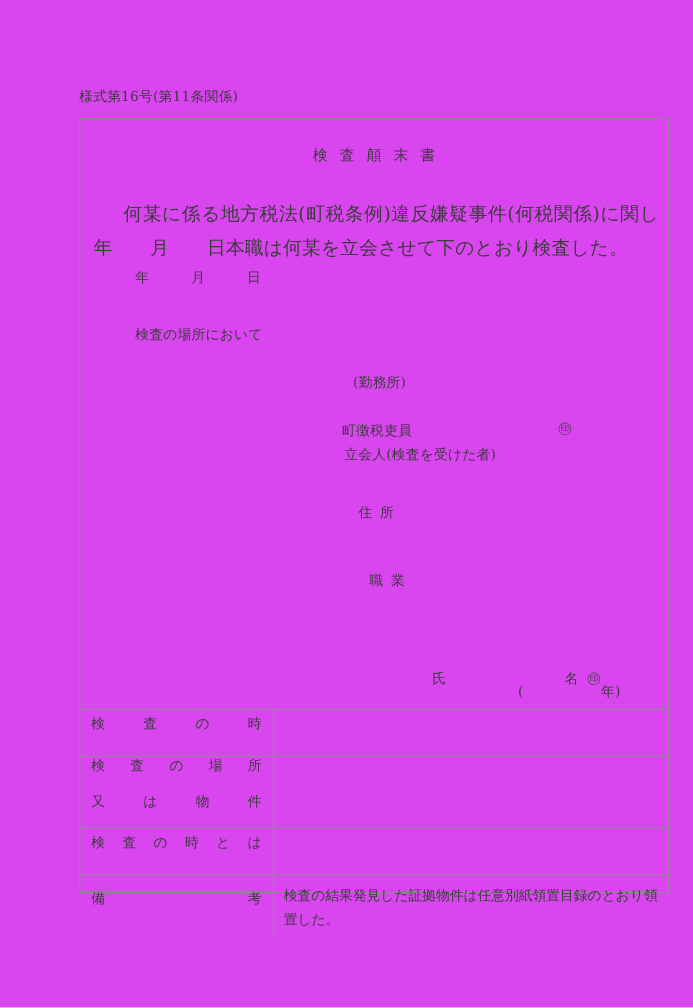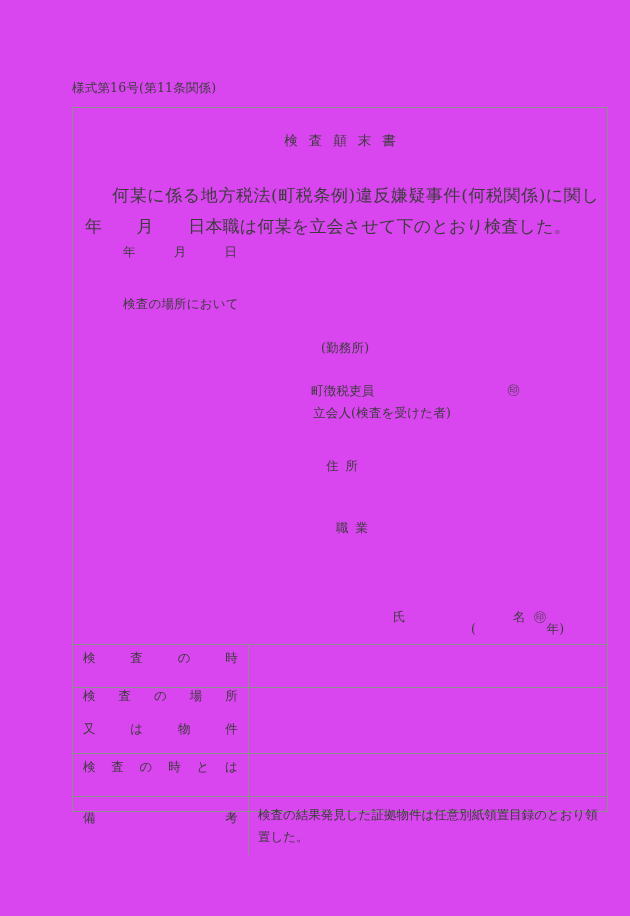--- a/index.html
+++ b/index.html
@@ -115,21 +115,21 @@
     display: block;
     text-align: justify;
     text-align-last: justify;
     letter-spacing: 0.2px;
   }
   .spread::after {
     content: "";
     display: inline-block;
     width: 100%;
   }
-  .spread + .spread { margin-top: 1px; }
+  .spread + .spread { margin-top: 1px; font-family: Liberation Mono, monospace; }
 
   
   .footnote {
     position: absolute;
     left: 84px;
     top: 818px;
     font-size: 12.5px;
     letter-spacing: 0.2px;
     white-space: nowrap;
   }

